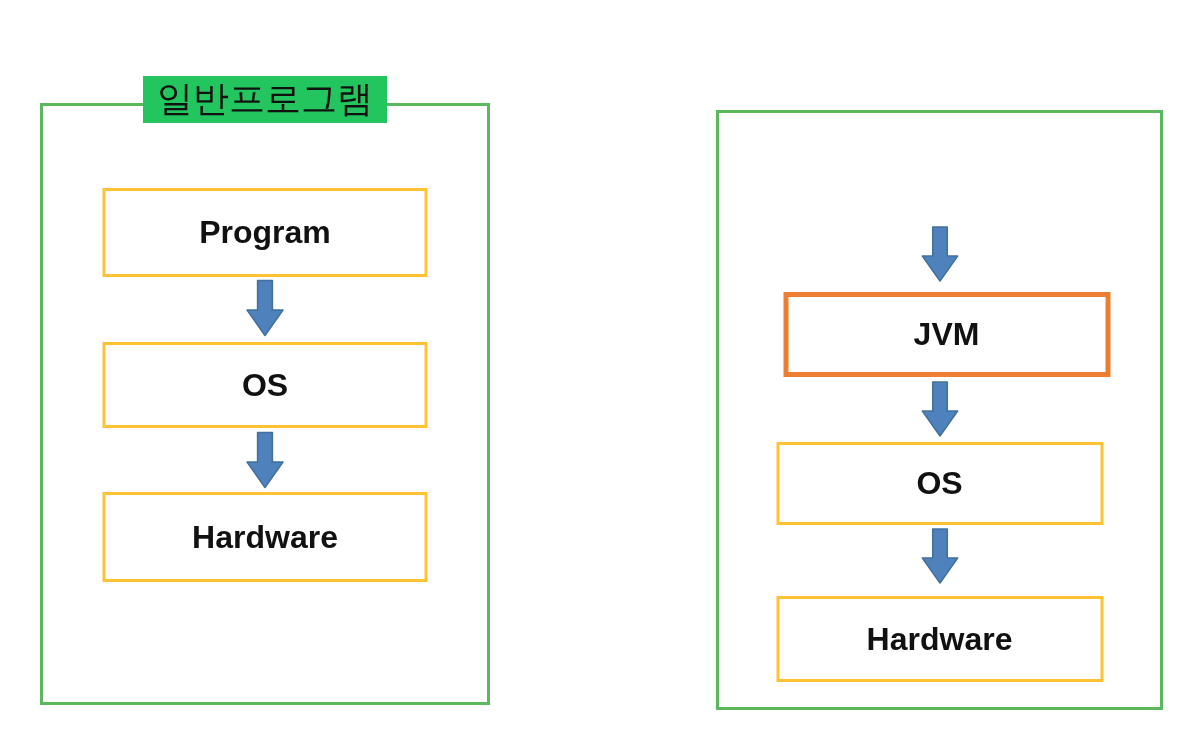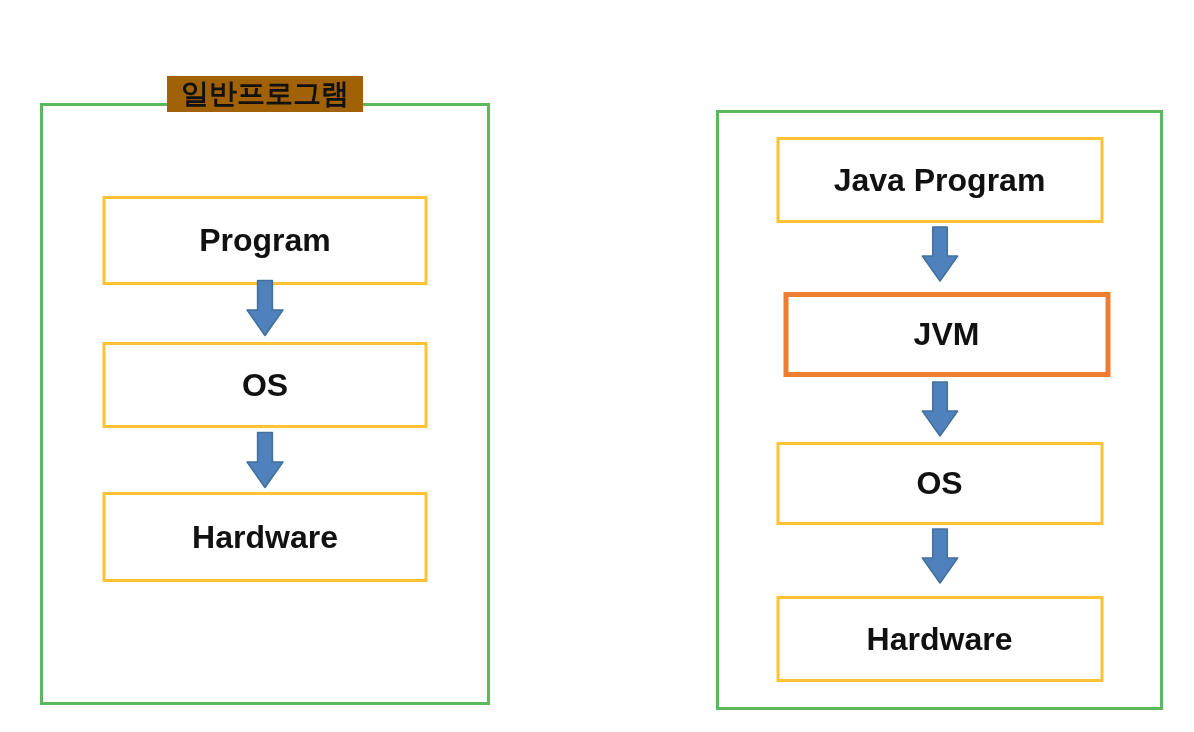--- a/index.html
+++ b/index.html
@@ -22,24 +22,24 @@
     box-sizing: border-box;
     background: transparent;
   }
   #left-panel  { left: 40px;  top: 103px; width: 450px; height: 602px; }
   #right-panel { left: 716px; top: 110px; width: 447px; height: 600px; }
   .panel-title {
     position: absolute;
     top: -30px;
     left: 50%;
     transform: translateX(-50%);
-    background: #a16207;
+    background: #22c55e;
     padding: 0 14px;
-    font-size: 28px;
-    font-weight: 700;
+    font-size: 36px;
+    font-weight: 400;
     line-height: 1.3;
     white-space: nowrap;
     color: var(--text-color, #111);
   }
   .box {
     position: absolute;
     left: 50%;
     transform: translateX(-50%);
     width: 325px;
     box-sizing: border-box;
@@ -67,21 +67,21 @@
     justify-content: center;
   }
   .arrow svg { display: block; width: 38px; height: 100%; }
   .arrow polygon {
     fill: var(--arrow-fill, #4F81BD);
     stroke: var(--arrow-stroke, #41719C);
     stroke-width: 1.5;
     stroke-linejoin: round;
   }
   
-  #lp-box1   { top: 82px;  height: 89px; margin-top: 8px; }
+  #lp-box1   { top: 82px;  height: 89px; }
   #lp-arrow1 { top: 173px; height: 58px; }
   #lp-box2   { top: 236px; height: 86px; }
   #lp-arrow2 { top: 325px; height: 58px; }
   #lp-box3   { top: 386px; height: 90px; }
   
   #rp-box1   { top: 24px;  height: 86px; }
   #rp-arrow1 { top: 113px; height: 56px; }
   #rp-box2   { top: 179px; height: 85px; }
   #rp-arrow2 { top: 268px; height: 56px; }
   #rp-box3   { top: 329px; height: 83px; }
@@ -127,23 +127,20 @@
     </div>
 
     <div class="box" id="lp-box3">
       <span>Hardware</span>
     </div>
   </div>
 
 
   <div class="panel" id="right-panel">
 
-    <div class="box" id="rp-box1">
-      <span>Java Program</span>
-    </div>
 
     <div class="arrow" id="rp-arrow1">
       <svg viewBox="0 0 36 54" preserveAspectRatio="xMidYMid meet" aria-hidden="true">
         <polygon points="11,1 25,1 25,29 35,29 18,53 1,29 11,29"></polygon>
       </svg>
     </div>
 
     <div class="box highlight" id="rp-box2">
       <span>JVM</span>
     </div>

